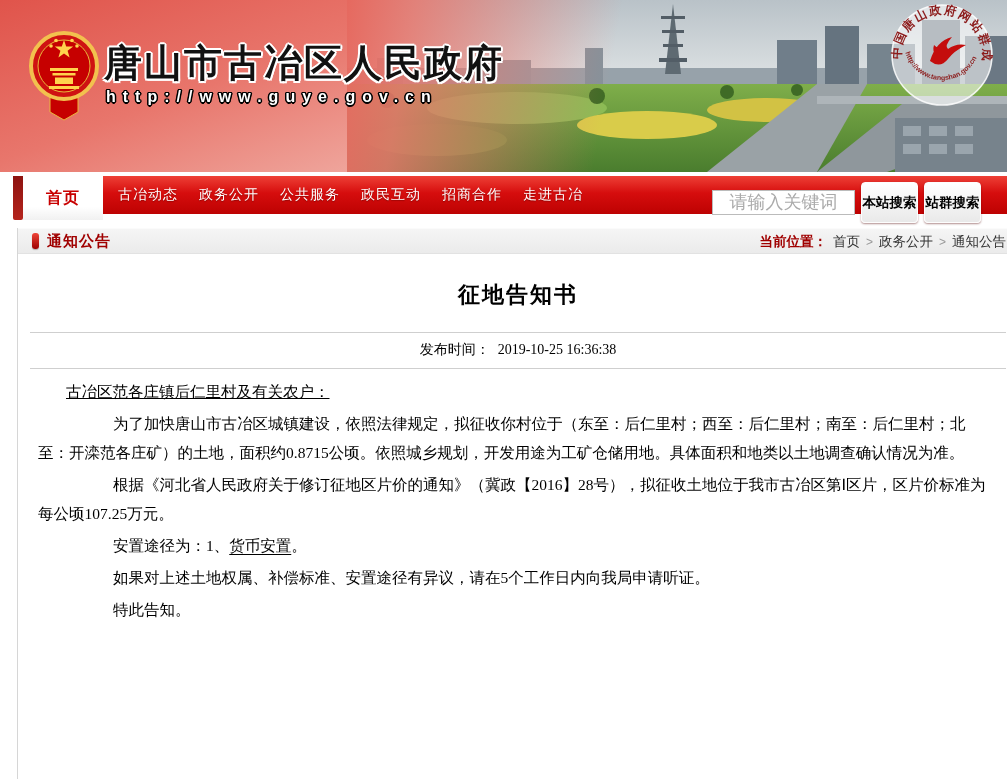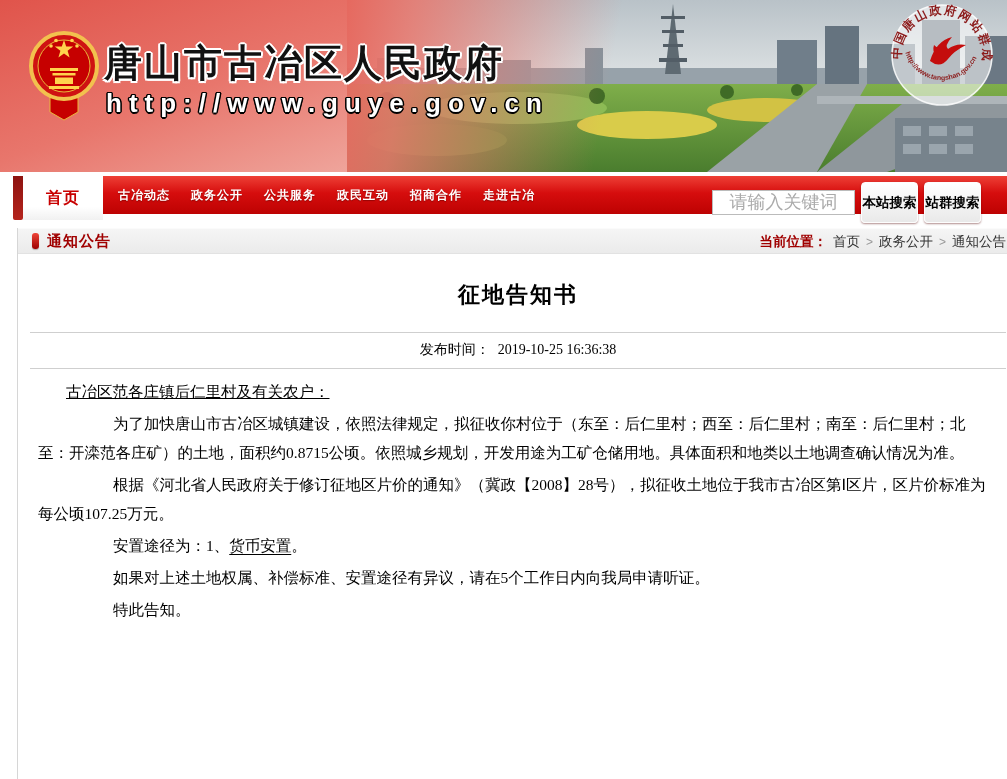--- a/index.html
+++ b/index.html
@@ -10,36 +10,36 @@
   
   .header { position:absolute; left:0; top:0; width:1007px; height:172px;
     background:linear-gradient(160deg,#e0544b 0%,#e8766c 30%,#f0ada4 60%,#f8ded9 100%);text-decoration:underline; }
   .header-photo { position:absolute; right:0; top:0; width:660px; height:172px; }
   .photo-fade { position:absolute; right:0; top:0; width:660px; height:172px;
     background:linear-gradient(100deg,#e6695f 0%,rgba(232,118,108,.85) 10%,rgba(236,150,140,0) 40%); }
   .emblem { position:absolute; left:28px; top:28px; width:72px; height:96px; }
   .site-title { position:absolute; left:104px; top:38px; font-size:38px; font-weight:bold; color:#111;
     letter-spacing:2px; white-space:nowrap;
     text-shadow:-2px 0 #fff,2px 0 #fff,0 -2px #fff,0 2px #fff,-1.5px -1.5px #fff,1.5px -1.5px #fff,-1.5px 1.5px #fff,1.5px 1.5px #fff; }
-  .site-url { position:absolute; left:106px; top:88px; font-size:26px; font-weight:bold; color:#fff;
+  .site-url { position:absolute; left:106px; top:88px; font-size:16px; font-weight:bold; color:#fff;
     letter-spacing:7px; white-space:nowrap;
     text-shadow:-1.5px 0 #000,1.5px 0 #000,0 -1.5px #000,0 1.5px #000,-1px -1px #000,1px -1px #000,-1px 1px #000,1px 1px #000; }
   .seal { position:absolute; left:890px; top:3px; width:104px; height:104px; }
 
   
   .nav { position:absolute; left:0; top:176px; width:1007px; height:38px;
     background:linear-gradient(180deg,#ee4036 0%,#d60d0d 45%,#bd0202 100%); }
   .nav-left-gap { position:absolute; left:0; top:0; width:13px; height:44px; background:#fff; }
   .nav-strip { position:absolute; left:13px; top:0; width:10px; height:44px;
     background:linear-gradient(180deg,#8d1310,#b5241d); border-radius:0 0 2px 2px; }
   .nav-tab-active { position:absolute; left:23px; top:0; width:80px; height:44px;
     background:linear-gradient(180deg,#ffffff 70%,#f1f1f1); color:#c80000; font-size:16px; font-weight:bold;
     display:flex; align-items:center; justify-content:center; letter-spacing:1px; cursor:pointer; }
   .nav-menu { position:absolute; left:118px; top:0; height:38px; display:flex; align-items:center; gap:21px; }
-  .nav-item { color:#fff; font-size:12px; font-weight:bold; letter-spacing:1px; white-space:nowrap;
+  .nav-item { color:#fff; font-size:14px; font-weight:normal; letter-spacing:1px; white-space:nowrap;
     text-shadow:0 1px 1px rgba(90,0,0,.5); cursor:pointer; }
   .search-box { position:absolute; left:712px; top:6px; display:flex; align-items:center; }
   .search-input { width:143px; height:25px; border:1px solid #bbb; background:#fff; font-size:18px;
     text-align:center; color:#333; outline:none; }
   .search-input::placeholder { color:#aaa; }
   .search-btn { margin-left:6px; width:57px; height:41px; border:1px solid #fdfdfd; border-radius:4px;
     background:linear-gradient(180deg,#ffffff,#e9e9e9); font-size:13.5px; font-weight:bold; color:#000;
     box-shadow:0 1px 2px rgba(80,0,0,.45); cursor:pointer; white-space:nowrap; padding:0; }
 
   
@@ -196,21 +196,21 @@
     <div class="article">
       <div class="article-title">征地告知书</div>
 
       <div class="meta">
         <span>发布时间：</span><span class="time">2019-10-25 16:36:38</span>
       </div>
 
       <div class="body-text">
         <p class="salutation">古冶区范各庄镇后仁里村及有关农户：</p>
         <p>为了加快唐山市古冶区城镇建设，依照法律规定，拟征收你村位于（东至：后仁里村；西至：后仁里村；南至：后仁里村；北至：开滦范各庄矿）的土地，面积约0.8715公顷。依照城乡规划，开发用途为工矿仓储用地。具体面积和地类以土地调查确认情况为准。</p>
-        <p>根据《河北省人民政府关于修订征地区片价的通知》（冀政【2008】28号），拟征收土地位于我市古冶区第Ⅰ区片，区片价标准为每公顷107.25万元。</p>
+        <p>根据《河北省人民政府关于修订征地区片价的通知》（冀政【2016】28号），拟征收土地位于我市古冶区第Ⅰ区片，区片价标准为每公顷107.25万元。</p>
         <p><span>安置途径为：1、</span><span class="u">货币安置</span><span>。</span></p>
         <p>如果对上述土地权属、补偿标准、安置途径有异议，请在5个工作日内向我局申请听证。</p>
         <p>特此告知。</p>
 
         <div class="sign-block">
         </div>
       </div>
     </div>
 
   </div>

